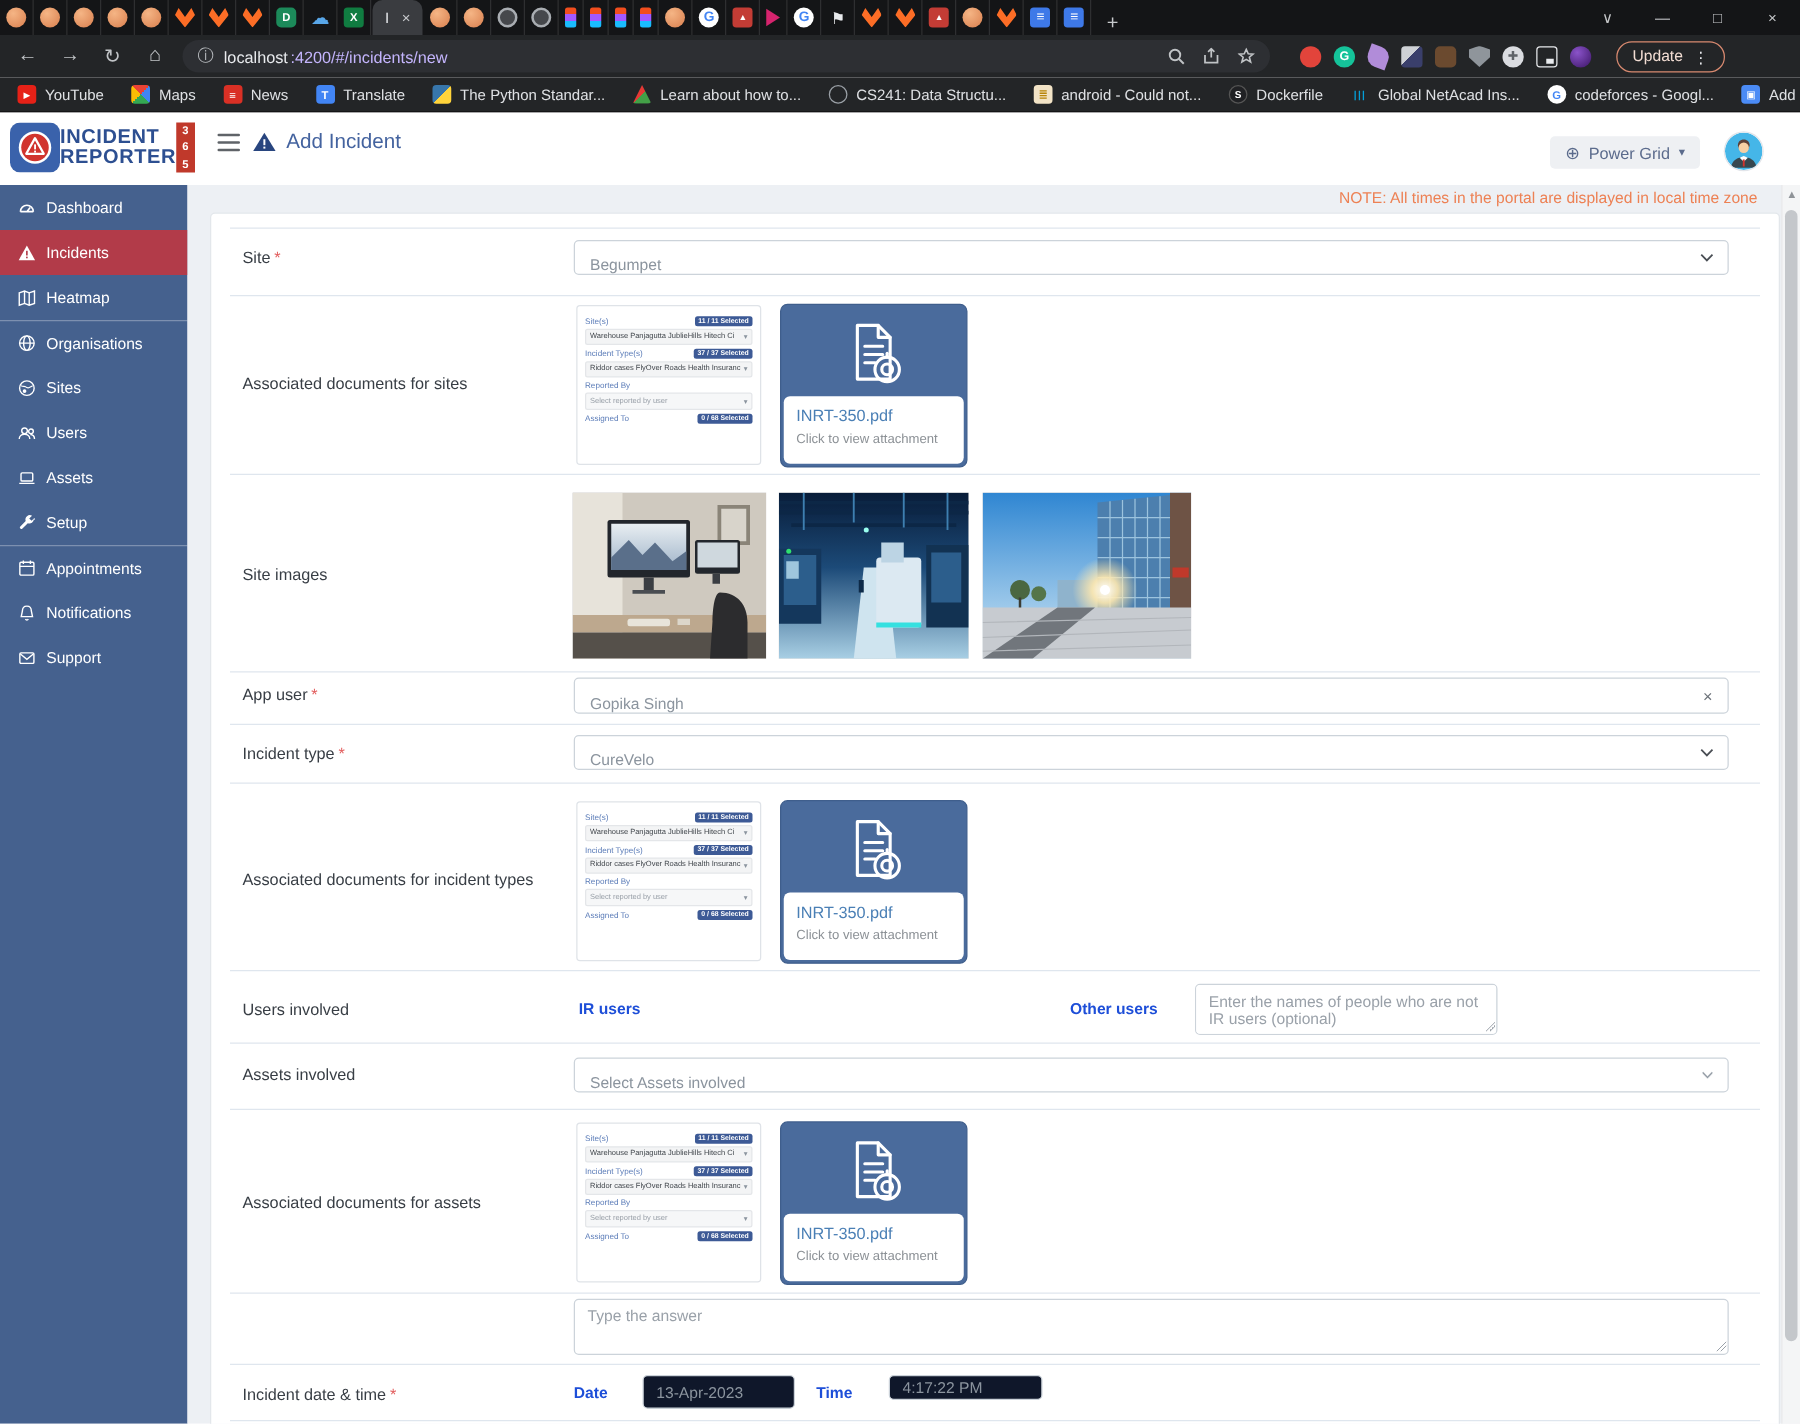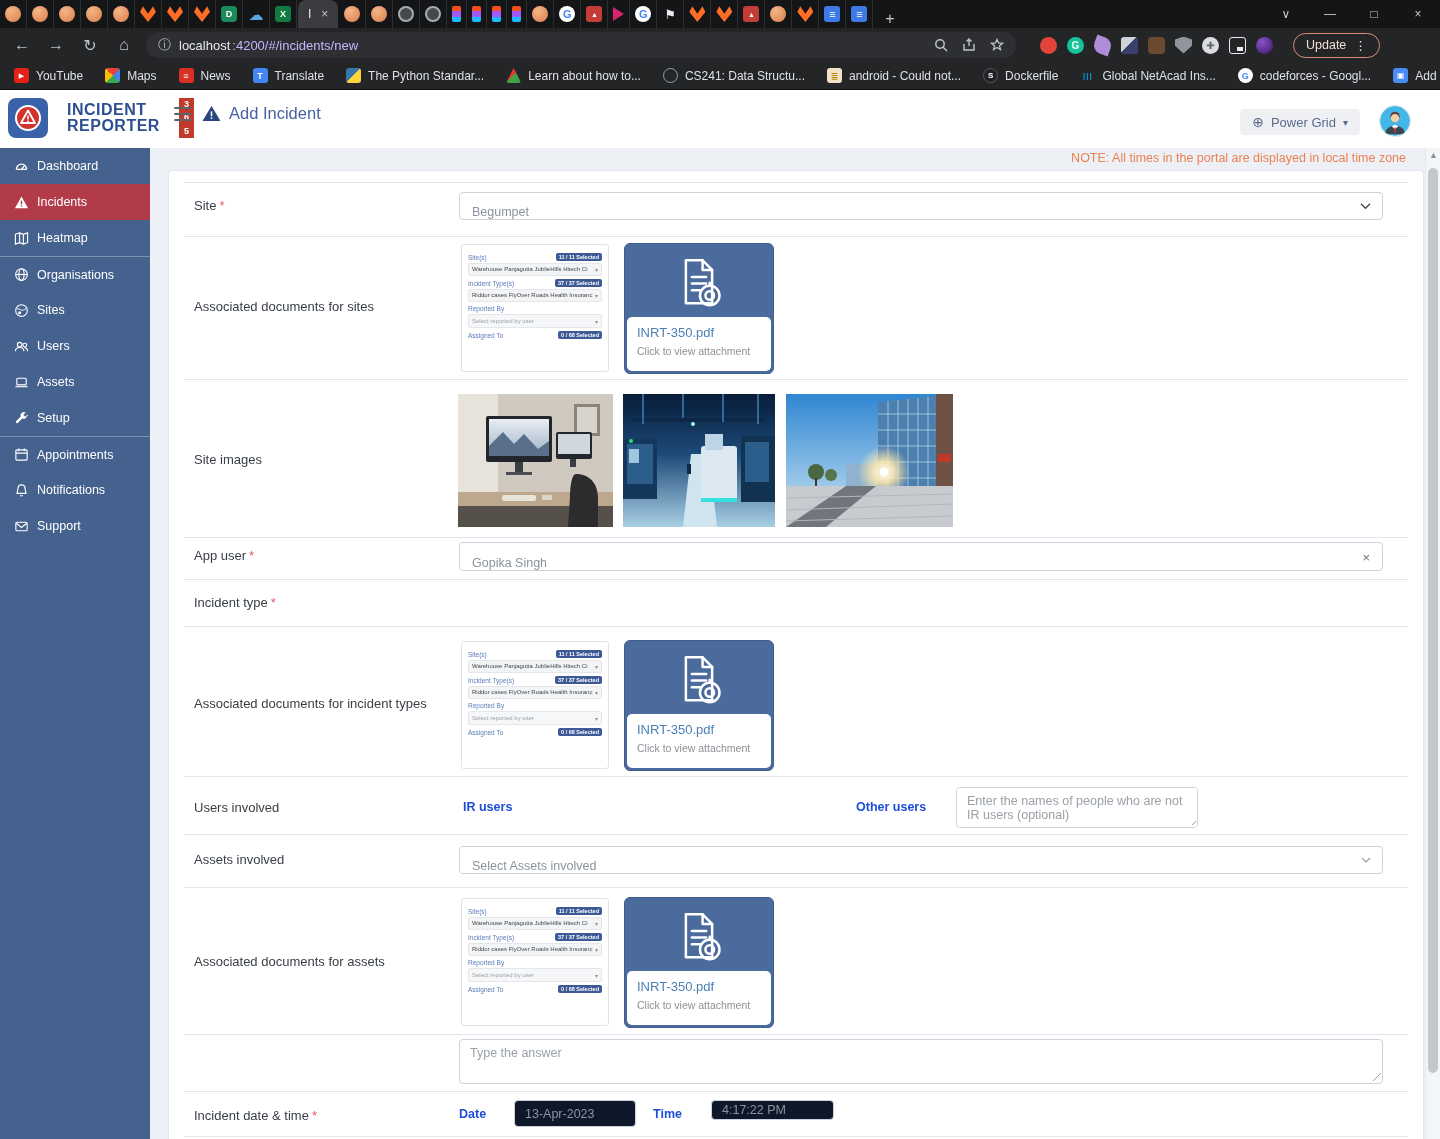--- a/index.html
+++ b/index.html
@@ -63,21 +63,21 @@
   .bmi-learn{background:linear-gradient(135deg,#e53935 50%,#43a047 50%);clip-path:polygon(50% 0,100% 100%,0 100%)}
   .bmi-cs241{background:transparent;border:1.5px solid #9aa0a6;border-radius:50%}
   .bmi-android{background:#f2e3c6}.bmi-android::after{content:"≣";color:#b8860b}
   .bmi-docker{background:#202124;border-radius:50%;border:1px solid #555}.bmi-docker::after{content:"S";font-size:8px}
   .bmi-netacad{background:transparent}.bmi-netacad::after{content:"|||";color:#049fd9;font-size:8px;letter-spacing:1px}
   .bmi-codeforces{background:#fff;border-radius:50%}.bmi-codeforces::after{content:"G";color:#4285f4}
   .bmi-addimage{background:#4b8bf5}.bmi-addimage::after{content:"▣";font-size:8px}
 
   
   .appheader{position:absolute;left:0;top:90px;width:1440px;height:58px;background:#fff}
-  .logo{position:absolute;left:8px;top:8px;display:flex;align-items:center;gap:19px}
+  .logo{position:absolute;left:8px;top:8px;display:flex;align-items:center;gap:0}
   .logo-text{display:flex;flex-direction:column;line-height:1;color:#2d4f91;font-weight:bold;font-size:16px;letter-spacing:.5px}
   .logo-365{width:15px;height:40px;background:#c0392b;display:flex;flex-direction:column;align-items:center;justify-content:center;color:#fff;font-size:9px;font-weight:bold;line-height:1.45}
   .hamburger{position:absolute;left:174px;top:17px;width:18px;display:flex;flex-direction:column;gap:4px}
   .hamburger span{display:block;height:2px;background:#5f6368;border-radius:1px}
   .pagetitle-wrap{position:absolute;left:202px;top:14px;display:flex;align-items:center;gap:8px}
   .pagetitle{color:#44639f;font-size:16.5px}
   .orgpill{position:absolute;right:80px;top:19px;height:26px;background:#eef0f3;border-radius:4px;display:flex;align-items:center;gap:7px;padding:0 12px;color:#5b6b8c;font-size:13px}
   .orgpill .caret{font-size:10px;color:#5b6b8c}
   .hdr-avatar{position:absolute;right:30px;top:16px;width:30px;height:30px;border-radius:50%;overflow:hidden;box-shadow:0 0 0 1px #e2e5ea}
 
@@ -647,20 +647,26 @@
       <div class="sep" style="top:366px"></div>
 
       <div class="flabel" style="top:377px"><span>App user</span><span class="req">*</span></div>
       <div class="field" style="left:290px;top:371px;width:924px;height:29px">
         <span>Gopika Singh</span>
         <span class="clearx">×</span>
       </div>
       <div class="sep" style="top:408px"></div>
 
       <div class="flabel" style="top:424px"><span>Incident type</span><span class="req">*</span></div>
+      <div class="field" style="left:290px;top:417px;width:924px;height:28px">
+        <span>CureVelo</span>
+        <svg class="chev" width="11" height="7" viewBox="0 0 11 7" fill="none" stroke="#4a4f55" stroke-width="1.4">
+            <path d="M1 1.2 5.5 5.8 10 1.2"></path>
+          </svg>
+      </div>
       <div class="sep" style="top:455px"></div>
 
       <div class="flabel" style="top:525px">Associated documents for incident types</div>
       <div style="position:absolute;left:292px;top:470px">
   <div class="mini">
     <div class="mp-row">
       <span class="mp-label">Site(s)</span>
       <span class="mp-badge">11 / 11 Selected</span>
     </div>
     <div class="mp-chips">

